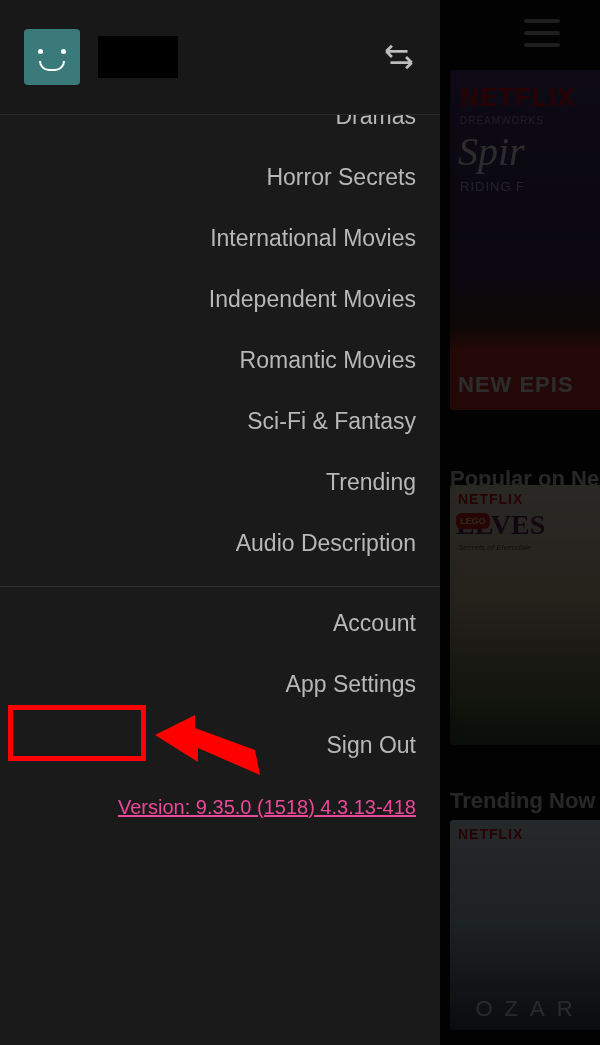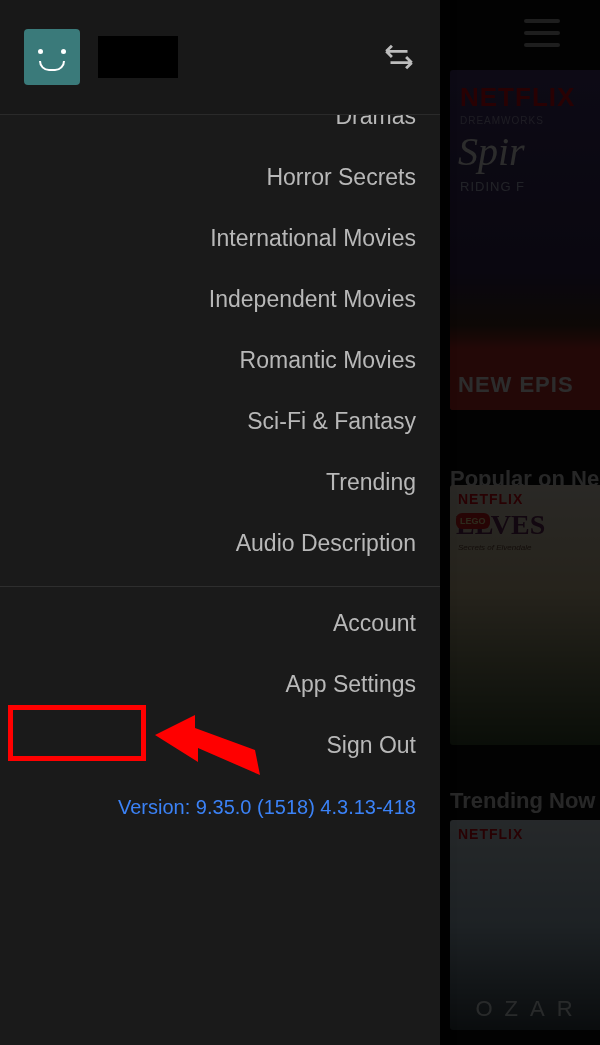--- a/index.html
+++ b/index.html
@@ -100,22 +100,23 @@
       padding: 17px 24px;
       color: #b8b8b8;
       font-size: 23px;
       font-weight: 400;
       cursor: pointer;
     }
     .menu-item.cutoff { padding-top:0; margin-top:-12px;}
     .section-divider { border-top:1px solid #2e2e2e; margin-top:12px; padding-top:6px;}
     .version {
       padding: 20px 24px;
-      color: #3b82f6;
+      color: #ec4899;
       font-size: 20px;
+      text-decoration: underline;
     }
     .highlight {
       position: absolute;
       border: 5px solid #ff0000;
       pointer-events: none;
     }
     .highlight-account { top: 705px; left: 8px; width: 138px; height: 56px;}
     .arrow {
       position: absolute;
       top: 700px;

